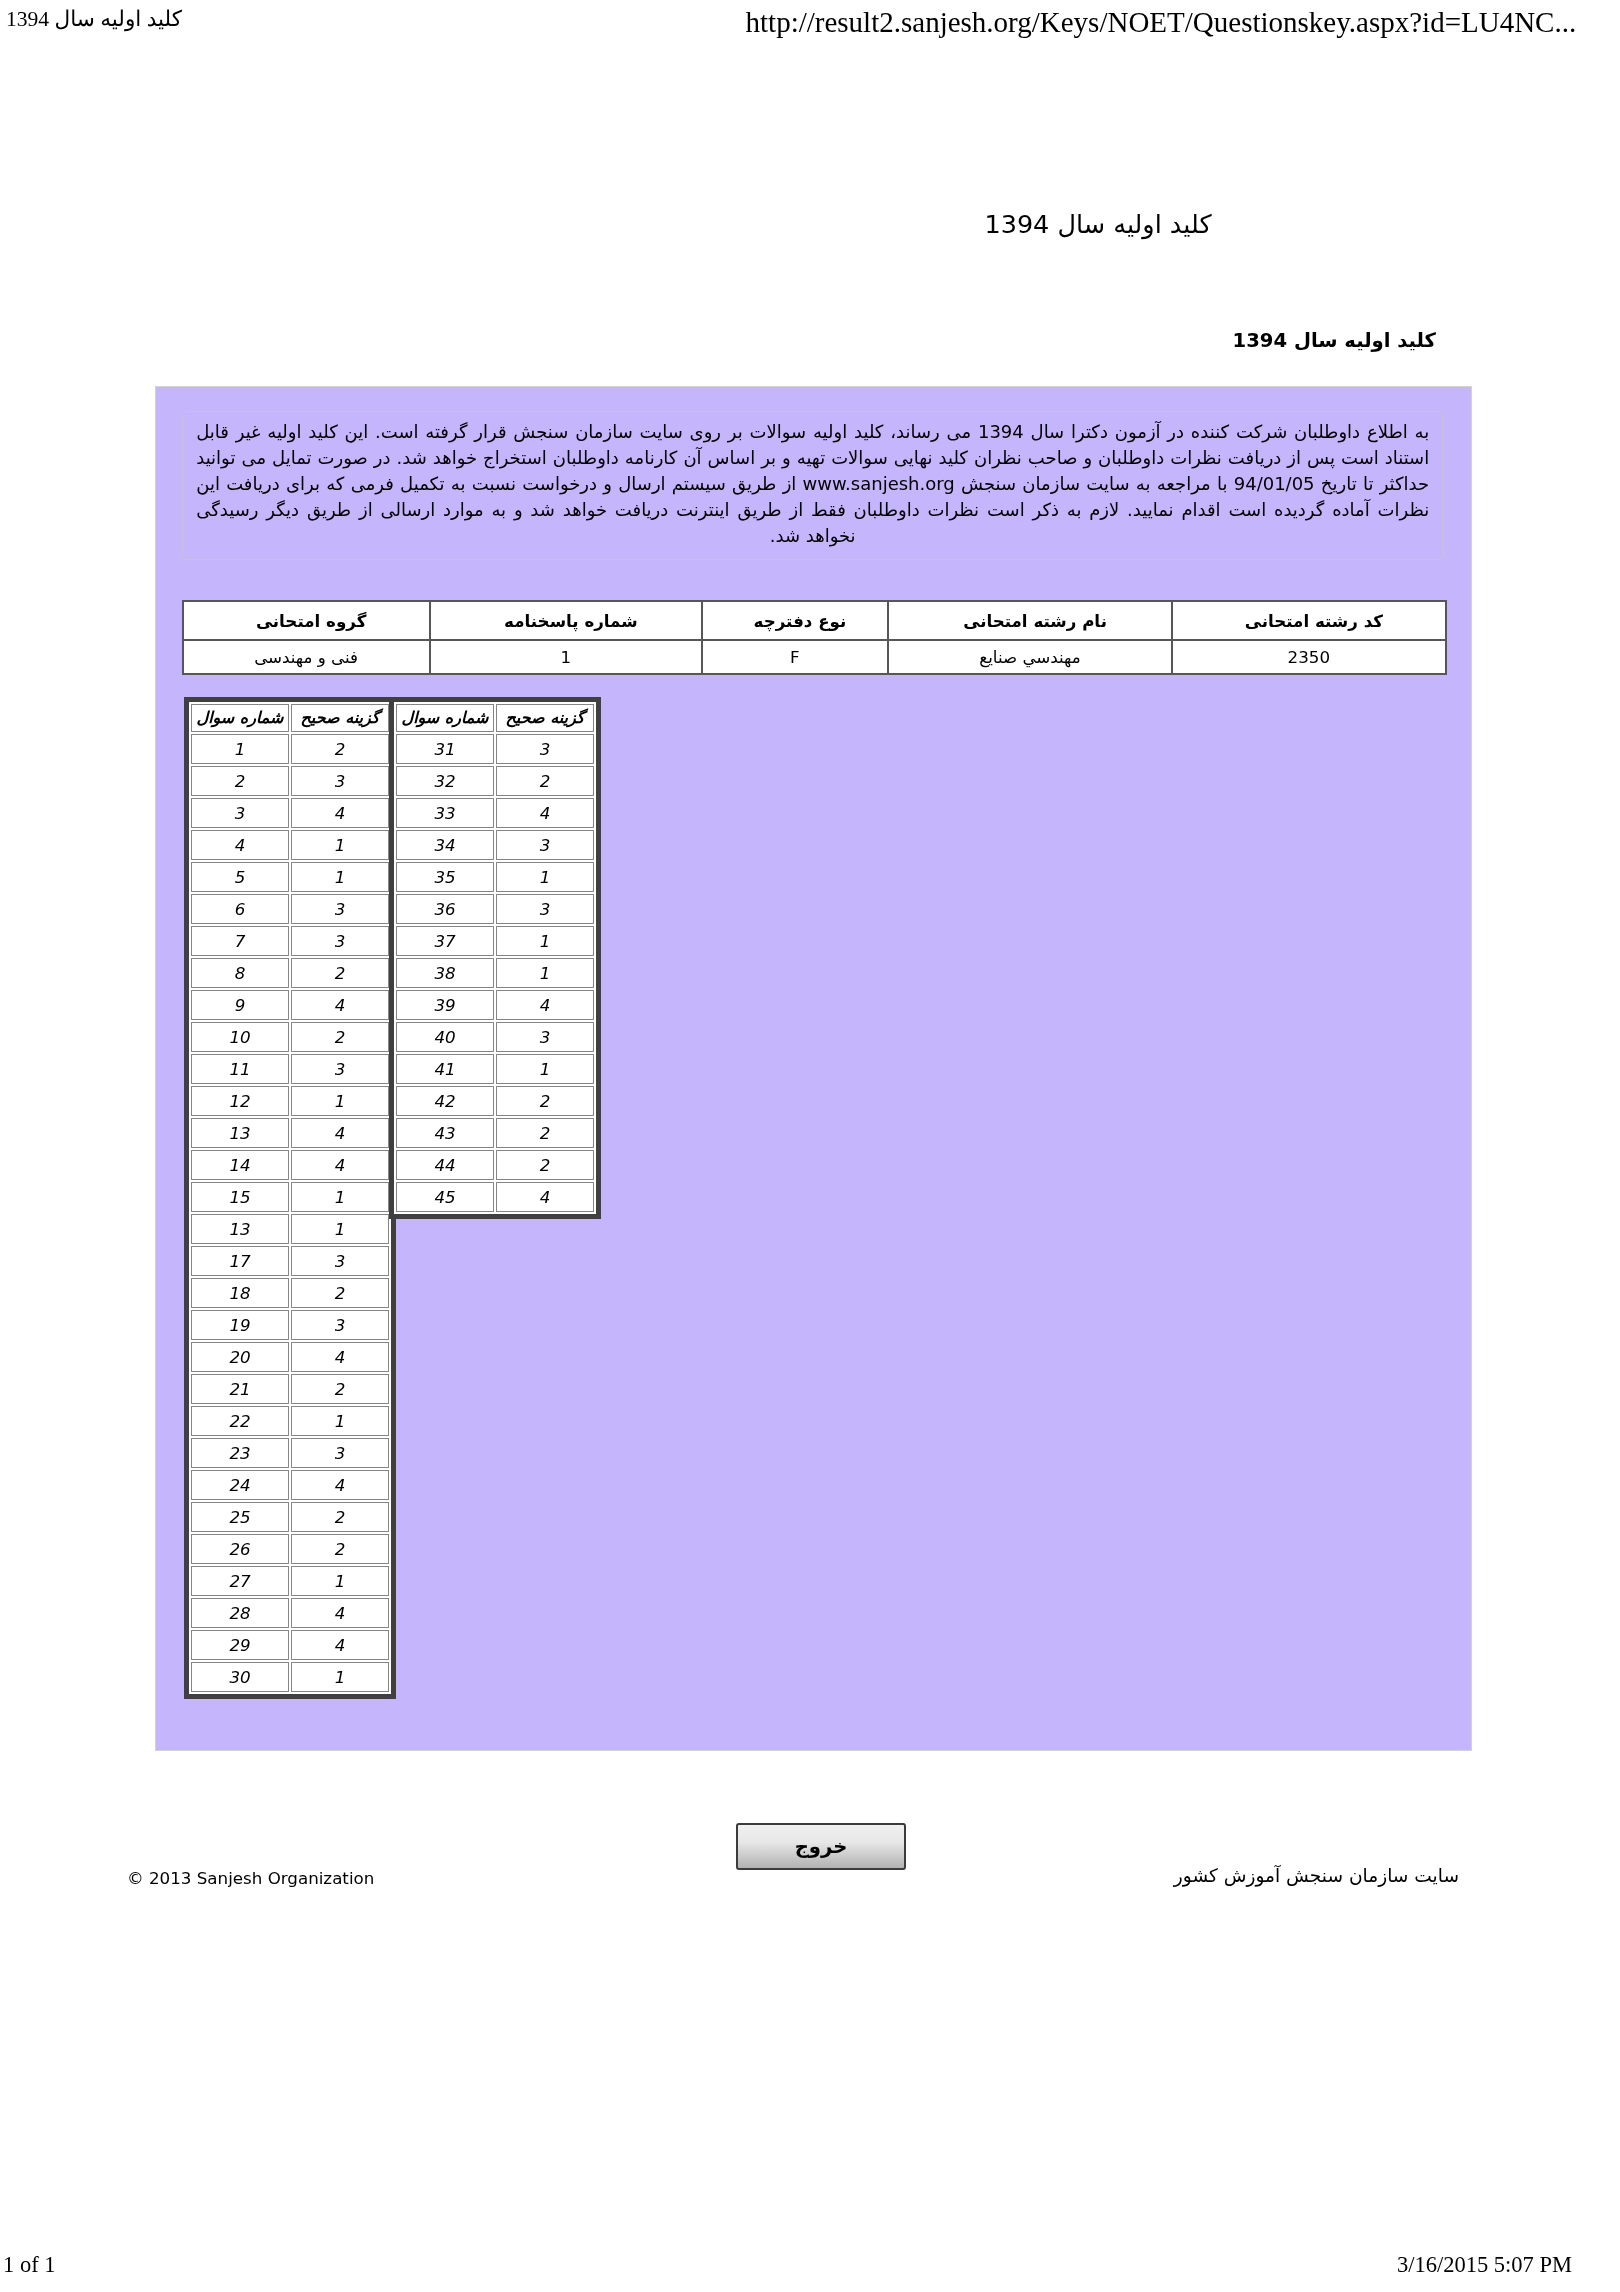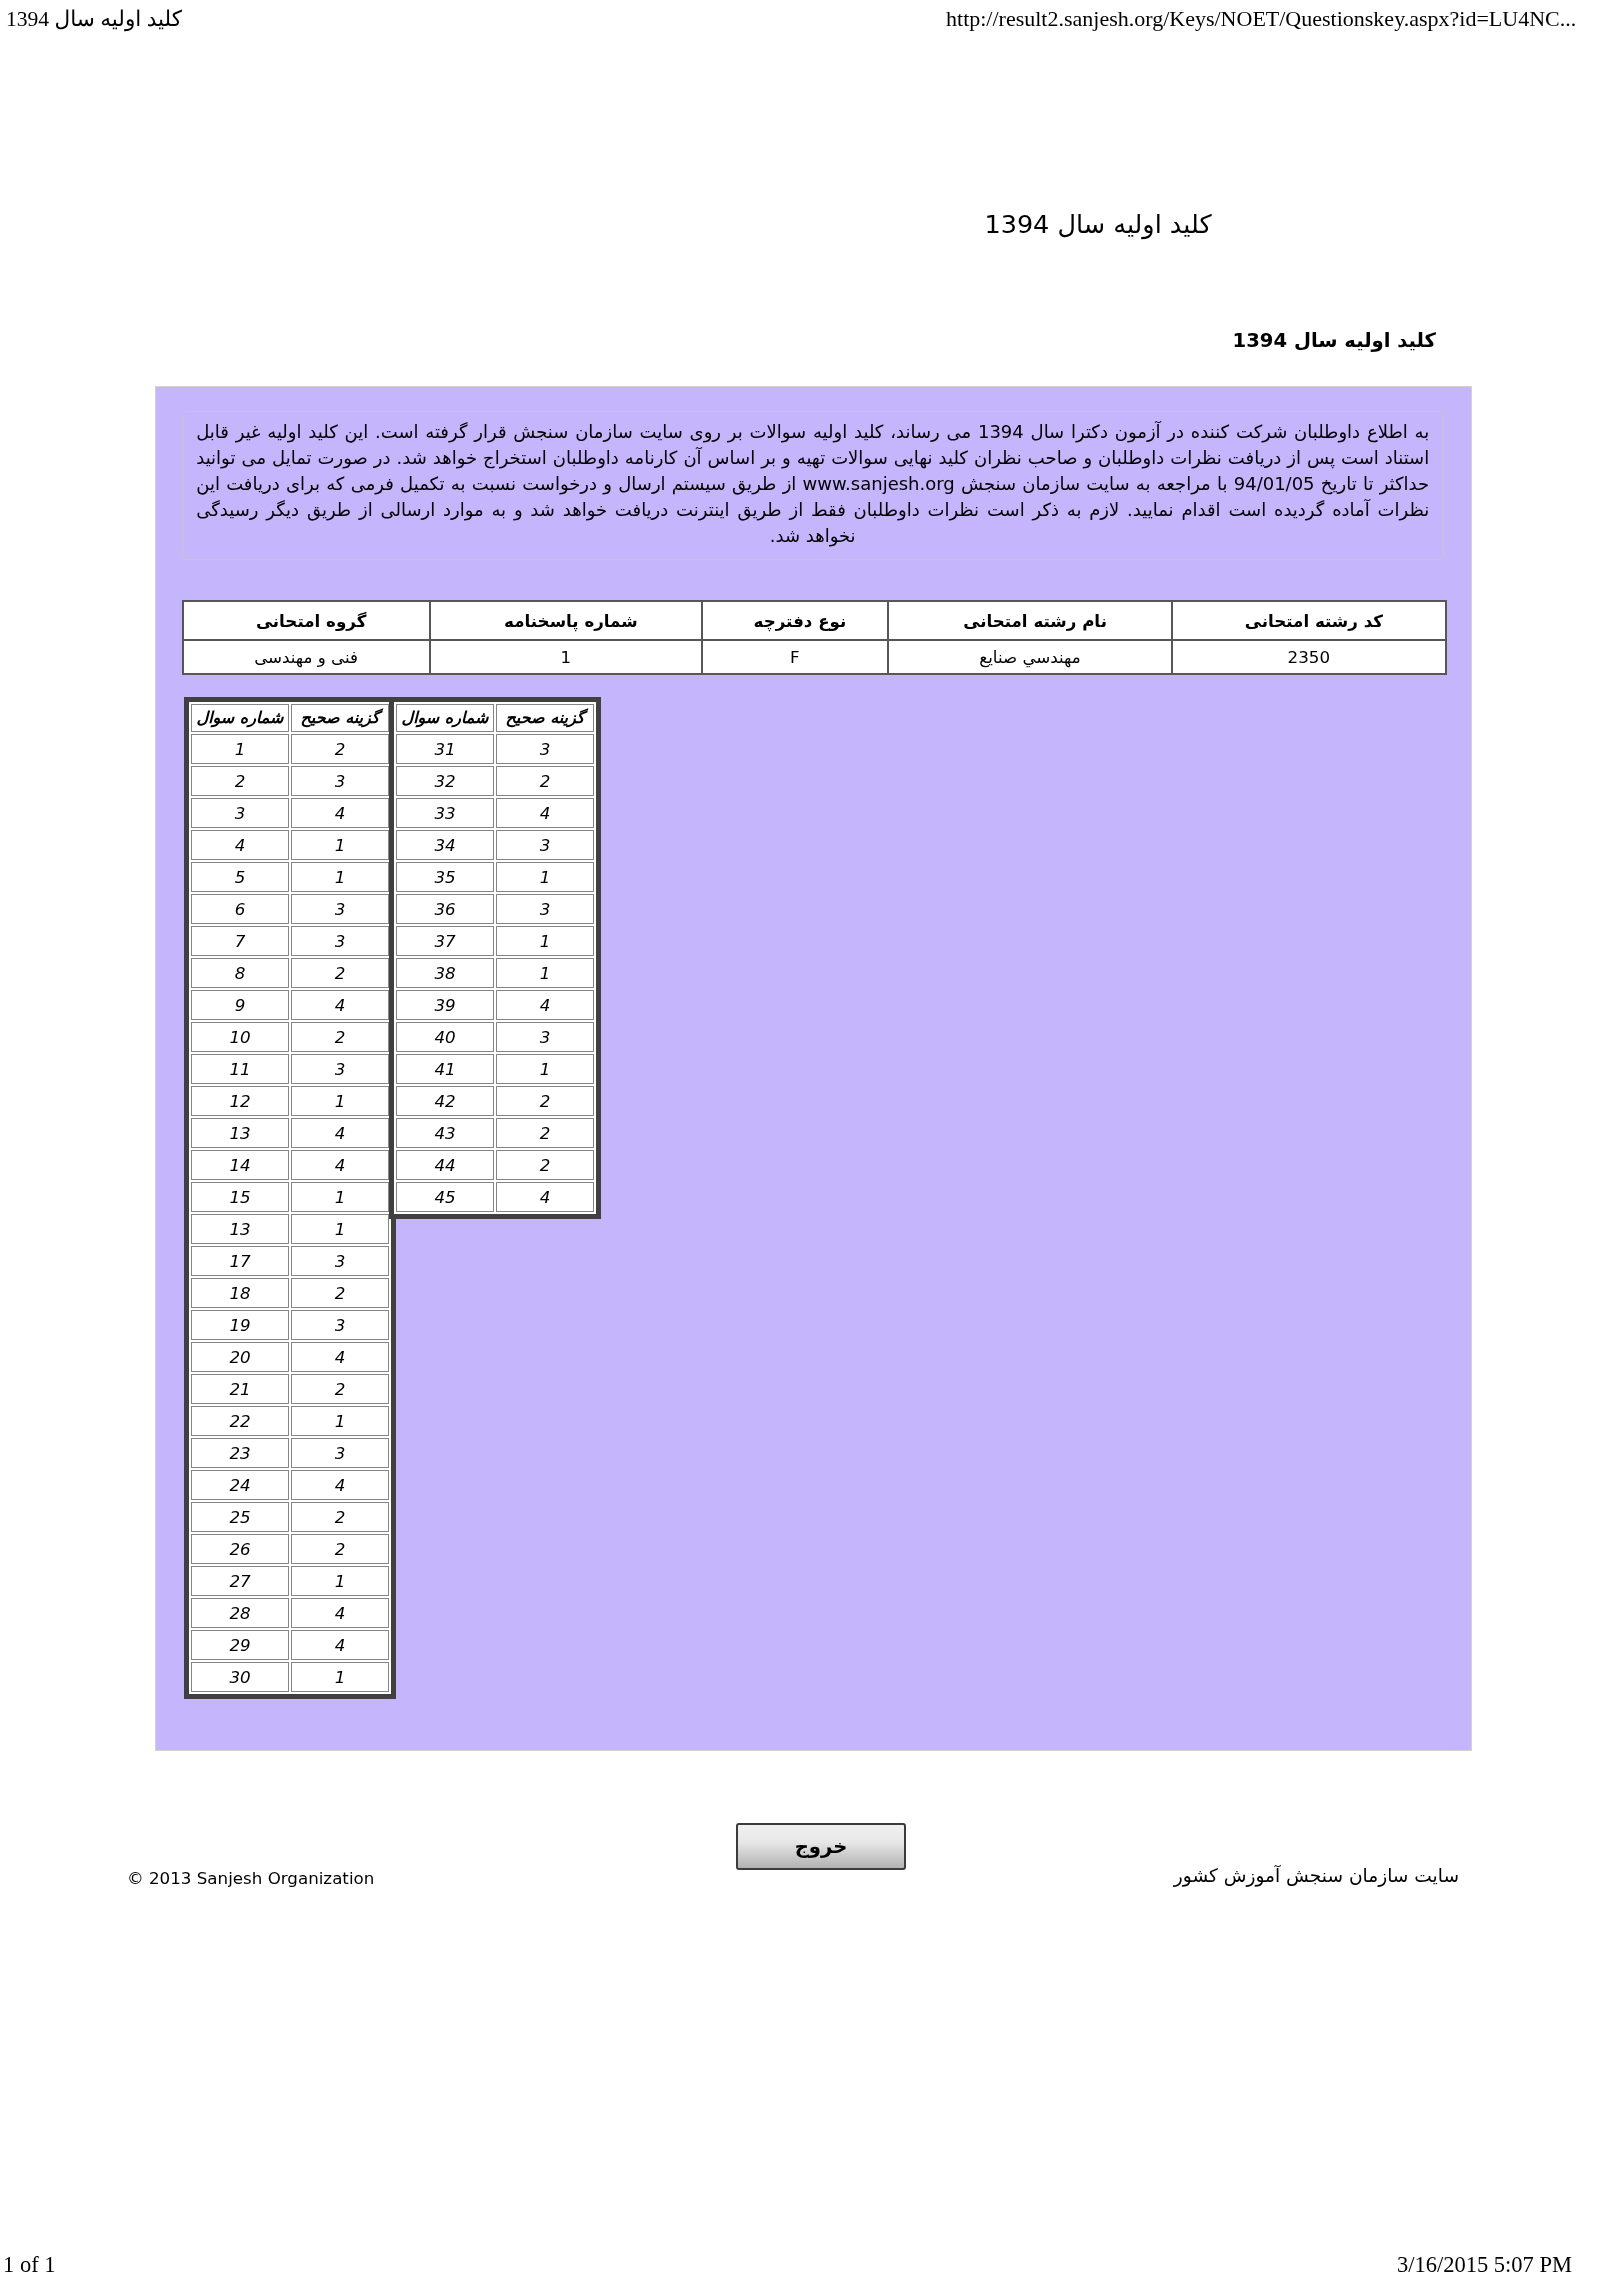--- a/index.html
+++ b/index.html
@@ -1,21 +1,21 @@
 <!DOCTYPE html>
 <html lang="fa"><head>
 <meta charset="utf-8">
 <style>
   html,body{margin:0;padding:0;background:#ffffff;}
   .page{position:relative;width:1584px;height:2293px;background:#fff;color:#000;
         font-family:"DejaVu Sans",sans-serif;overflow:hidden;}
   .serif{font-family:"Liberation Serif","DejaVu Serif",serif;}
 
   .print-header-left{position:absolute;top:5.9px;left:5.9px;font-size:21.6px;direction:rtl;}
-  .print-header-right{position:absolute;top:5.9px;right:7.8px;font-size:22px;direction:ltr;}
+  .print-header-right{position:absolute;top:5.9px;right:7.8px;font-size:29px;direction:ltr;}
 
   .page-title{position:absolute;top:209px;left:804px;width:588px;text-align:center;
               font-size:25.5px;direction:rtl;}
   .section-heading{position:absolute;top:329px;right:148px;font-size:19.6px;font-weight:bold;direction:rtl;}
 
   .content-box{position:absolute;left:155px;top:386px;width:1315px;height:1363px;
                border:1px solid #d2d2d2;background:#c4b5fd;}
 
   .notice-box{position:absolute;left:25.5px;top:23.5px;width:1233px;border:1px solid #c6c6c6;
               border-radius:3.9px;padding:7.8px 13.7px 9.8px 13.7px;direction:rtl;

